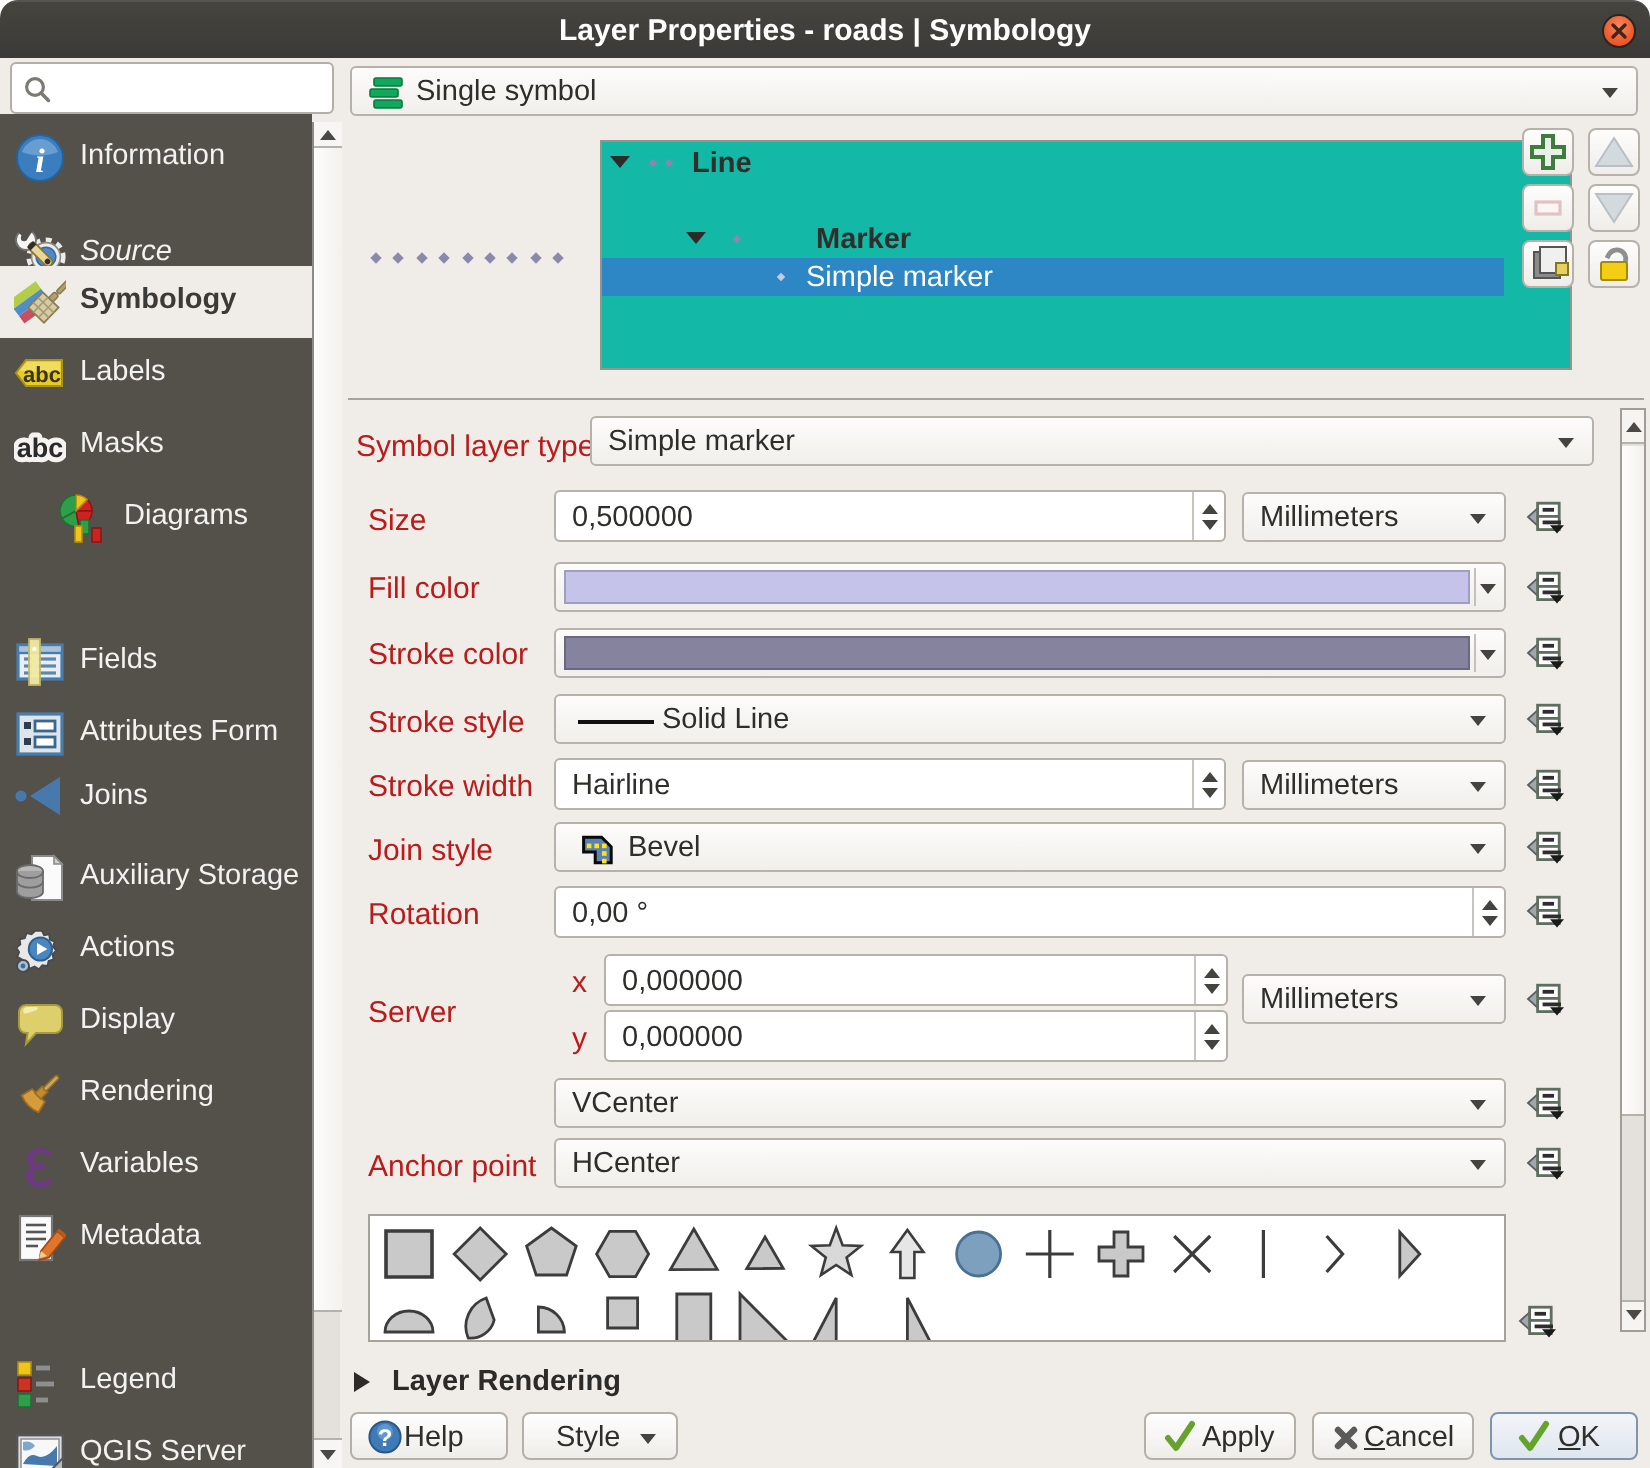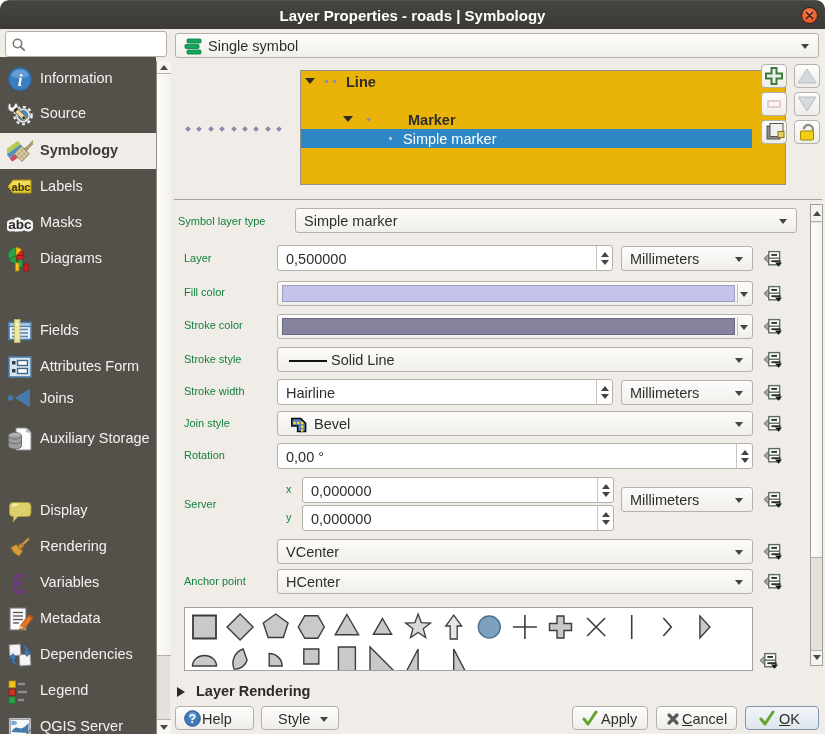--- a/index.html
+++ b/index.html
@@ -23,22 +23,22 @@
   .arr-up { width:0; height:0; border-left:4px solid transparent; border-right:4px solid transparent; border-bottom:5px solid #4a4944; position:absolute; left:3px; top:4px; }
   .arr-dn { width:0; height:0; border-left:4px solid transparent; border-right:4px solid transparent; border-top:5px solid #4a4944; position:absolute; left:3px; top:5px; }
   .combo { position:absolute; background:linear-gradient(#fdfcfb,#f1efeb); border:1px solid #b6b2aa; border-radius:3px; font-size:14.5px; color:#2f2e2b; }
   .ctext { position:absolute; left:8px; top:4px; white-space:nowrap; }
   .carr { position:absolute; right:9px; top:10px; width:0; height:0; border-left:4.5px solid transparent; border-right:4.5px solid transparent; border-top:5px solid #44433f; }
   .spin { position:absolute; background:#fff; border:1px solid #b6b2aa; border-radius:3px; font-size:14.5px; color:#2f2e2b; }
   .stext { position:absolute; left:8px; top:4.5px; }
   .spinbtn { position:absolute; right:0; top:0; bottom:0; width:16px; border-left:1px solid #c8c5bf; }
   .spinbtn .su { position:absolute; left:4px; top:5.5px; width:0; height:0; border-left:4px solid transparent; border-right:4px solid transparent; border-bottom:5px solid #44433f; }
   .spinbtn .sd { position:absolute; left:4px; bottom:5.5px; width:0; height:0; border-left:4px solid transparent; border-right:4px solid transparent; border-top:5px solid #44433f; }
-  .flabel { position:absolute; font-size:11px; color:#15803d; white-space:nowrap;text-align:center; }
-  #tree { left:300px; top:70px; width:486px; height:115px; background:#eab308; border:1px solid #96938c; }
+  .flabel { position:absolute; font-size:15px; color:#b91c1c; white-space:nowrap;text-align:center; }
+  #tree { left:300px; top:70px; width:486px; height:115px; background:#14b8a6; border:1px solid #96938c; }
   .trow { position:absolute; left:0; width:451px; height:19px; font-size:14.5px; color:#2f2e2b; }
   .tarr { position:absolute; top:6px; width:0; height:0; border-left:5px solid transparent; border-right:5px solid transparent; border-top:6.5px solid #2c2b28; }
   .tdot { position:absolute; top:8px; width:3px; height:3px; background:#8b88ad; transform:rotate(45deg); }
   .sqbtn { position:absolute; width:26px; height:24px; background:linear-gradient(#fdfdfc,#efede9); border:1px solid #b6b2aa; border-radius:4px; }
   .btn { position:absolute; height:24px; background:linear-gradient(#fefefe,#efede9); border:1px solid #b4b0a8; border-radius:4px; font-size:14.5px; color:#2f2e2b; text-align:center; }
   #formscroll { left:810px; top:204px; width:13px; height:462px; background:#e4e1dc; border:1px solid #a19d96; }
   #shapes { left:184px; top:607px; width:569px; height:64px; background:#fff; border:1px solid #a5a29b; overflow:hidden; }
   .ddov { position:absolute; width:20px; height:18px; }
 </style>
 </head>
@@ -60,21 +60,21 @@
     </div>
   <div id="sidebar" class="abs">
       <div class="sbitem" style="top:4px;">
         <div class="ic" id="ico0"><svg width="26" height="26" viewBox="0 0 26 26">
             <circle cx="13" cy="13" r="11.5" fill="#3a7ebf" stroke="#26639c" stroke-width="1"></circle>
             <path d="M4 10 a9.5 9.5 0 0 1 18 0 a16 10 0 0 1 -18 0" fill="#85b3dc" opacity="0.6"></path>
             <text x="13" y="20" font-size="17" font-weight="bold" font-style="italic" fill="#fff" text-anchor="middle" font-family="Liberation Serif">i</text>
           </svg></div>
         <div class="tx">Information</div>
       </div>
-      <div class="sbitem" style="top:39px;">
+      <div class="sbitem" style="top:52px;font-style:italic;">
         <div class="ic" id="ico1"><svg width="26" height="26" viewBox="0 0 26 26">
             <circle cx="16" cy="14.5" r="8.4" fill="none" stroke="#ececea" stroke-width="2.8" stroke-dasharray="2.9 2.7"></circle>
             <circle cx="16" cy="14.5" r="7.2" fill="#ececea" stroke="#8a8a86" stroke-width="0.8"></circle>
             <circle cx="16" cy="14.5" r="4.9" fill="#4f87c7" stroke="#38699f" stroke-width="0.8"></circle>
             <circle cx="6" cy="6" r="5" fill="#f6f6f6" stroke="#73736f" stroke-width="0.9"></circle>
             <path d="M6.2 6.2 L-1 -1 L11.5 -2 Z" fill="#54514a"></path>
             <circle cx="5" cy="5" r="1.6" fill="#54514a"></circle>
             <g transform="rotate(45 9 9)">
               <rect x="7.6" y="6.9" width="14.8" height="4.2" rx="2" fill="#e9d596" stroke="#8a7633" stroke-width="0.9"></rect>
               <circle cx="20" cy="9" r="1.4" fill="#2e2e2e"></circle>
@@ -107,21 +107,21 @@
           </svg></div>
         <div class="tx">Labels</div>
       </div>
       <div class="sbitem" style="top:148px;">
         <div class="ic" id="ico4"><svg width="26" height="26" viewBox="0 0 26 26">
             <text x="13" y="18.5" font-size="13.5" font-weight="bold" fill="none" stroke="#f4f3f1" stroke-width="5" stroke-linejoin="round" text-anchor="middle" font-family="Liberation Sans">abc</text>
             <text x="13" y="18.5" font-size="13.5" font-weight="bold" fill="#2a2a2a" text-anchor="middle" font-family="Liberation Sans">abc</text>
           </svg></div>
         <div class="tx">Masks</div>
       </div>
-      <div class="sbitem" style="top:184px;">
+      <div class="sbitem" style="top:184px;margin-left:22px;">
         <div class="ic" id="ico5"><svg width="26" height="26" viewBox="0 0 26 26">
             <path d="M9 9.5 L9 1.5 a8 8 0 0 0 -7 11.8 Z" fill="#2e9e49" stroke="#1d7030" stroke-width="0.8"></path>
             <path d="M9 9.5 L2 13.3 a8 8 0 0 0 8.5 3.9 Z" fill="#2e9e49" stroke="#1d7030" stroke-width="0.8"></path>
             <path d="M9 9.5 V1.5 a8 8 0 0 1 8 8 Z" fill="#cc2222" stroke="#8c1616" stroke-width="0.8"></path>
             <path d="M9 9.5 h8 a8 8 0 0 1 -6.5 7.7 Z" fill="#cc2222" stroke="#8c1616" stroke-width="0.8"></path>
             <path d="M9 1.5 a8 8 0 0 1 5.6 2.3 L9 9.5 Z" fill="#f0c419" stroke="#b08d0e" stroke-width="0.8"></path>
             <rect x="11" y="14" width="4.5" height="7" fill="#2e9e49" stroke="#1d7030" stroke-width="0.8"></rect>
             <rect x="8.5" y="17" width="3.5" height="8" fill="#f0c419" stroke="#b08d0e" stroke-width="0.8"></rect>
             <rect x="17" y="18" width="4.5" height="7" fill="#cc2222" stroke="#8c1616" stroke-width="0.8"></rect>
           </svg></div>
@@ -164,20 +164,32 @@
       <div class="sbitem" style="top:364px;">
         <div class="ic" id="ico10"><svg width="26" height="26" viewBox="0 0 26 26">
             <path d="M9 2 h11 l4 4 v18 h-15 Z" fill="#fbfbfb" stroke="#8a8a8a" stroke-width="1"></path>
             <path d="M20 2 l4 4 h-4 Z" fill="#cfcfcf" stroke="#8a8a8a" stroke-width="0.8"></path>
             <ellipse cx="8" cy="9.5" rx="6.5" ry="3" fill="#b8b8b8" stroke="#6a6a6a" stroke-width="0.9"></ellipse>
             <path d="M1.5 9.5 v10.5 a6.5 3 0 0 0 13 0 V9.5" fill="#9e9e9e" stroke="#6a6a6a" stroke-width="0.9"></path>
             <path d="M1.5 14.8 a6.5 3 0 0 0 13 0 M1.5 10 a6.5 3 0 0 0 13 0" fill="none" stroke="#6a6a6a" stroke-width="0.9"></path>
           </svg></div>
         <div class="tx">Auxiliary Storage</div>
       </div>
+      <div class="sbitem" style="top:400px;">
+        <div class="ic" id="ico11"><svg width="26" height="26" viewBox="0 0 26 26">
+            <g fill="#e8e8e8" stroke="#4a4a4a" stroke-width="1.1">
+              <path d="M14 2 l1.3 2.6 2.9 -0.5 0.4 2.9 2.7 1.2 -0.9 2.8 1.8 2.3 -2.1 2.1 0.6 2.9 -2.8 0.9 -0.7 2.9 -2.9 -0.4 -1.9 2.3 -2.5 -1.6 -2.7 1.2 -1.5 -2.5 -2.9 0.1 -0.2 -2.9 -2.6 -1.4 1.1 -2.7 -1.6 -2.5 2.3 -1.9 -0.4 -2.9 2.9 -0.7 1 -2.8 2.9 0.6 2.1 -2.1 Z" transform="scale(0.88) translate(1.8,1.8)"></path>
+            </g>
+            <circle cx="13.2" cy="12.5" r="5.8" fill="#4a86c0" stroke="#2f5f8f" stroke-width="1"></circle>
+            <path d="M11.5 9.5 l5.2 3 -5.2 3 Z" fill="#fff"></path>
+            <circle cx="4.5" cy="21" r="3" fill="#a8c0d8" stroke="#4a4a4a" stroke-width="1"></circle>
+            <circle cx="4.5" cy="21" r="1.2" fill="#3c6e9e"></circle>
+          </svg></div>
+        <div class="tx">Actions</div>
+      </div>
       <div class="sbitem" style="top:436px;">
         <div class="ic" id="ico12"><svg width="26" height="26" viewBox="0 0 26 26">
             <path d="M5.5 4.5 h15 a3.5 3.5 0 0 1 3.5 3.5 v7 a3.5 3.5 0 0 1 -3.5 3.5 h-9.5 l-5 5.5 0.8 -5.5 h-0.8 a3.5 3.5 0 0 1 -3.5 -3.5 v-7 a3.5 3.5 0 0 1 3.5 -3.5 Z" fill="#ddcf6c" stroke="#a89a3a" stroke-width="1"></path>
             <path d="M4.5 7.5 a2.5 2.5 0 0 1 2.5 -2 h4 q1.5 0 0.5 1.5 l-4.5 1.5 q-2.5 0.8 -2.5 -1 Z" fill="#f4eeb8" opacity="0.9"></path>
           </svg></div>
         <div class="tx">Display</div>
       </div>
       <div class="sbitem" style="top:472px;">
         <div class="ic" id="ico13"><svg width="26" height="26" viewBox="0 0 26 26">
             <g transform="rotate(45 13 13)">
@@ -201,29 +213,20 @@
               <line x1="6" y1="6.5" x2="16" y2="6.5"></line>
               <line x1="6" y1="10" x2="16" y2="10"></line>
               <line x1="6" y1="13.5" x2="16" y2="13.5"></line>
               <line x1="6" y1="17" x2="12" y2="17"></line>
             </g>
             <path d="M13.5 19.5 L21.5 9.5 l4 3.2 -8 10 -4.8 1.3 Z" fill="#e0762c" stroke="#9e4c14" stroke-width="0.9"></path>
             <path d="M13.5 19.5 l3 2.5 -4 1.2 Z" fill="#f4c89a"></path>
             <path d="M21.5 9.5 l4 3.2 1 -1.2 -4 -3.3 Z" fill="#b85a1a"></path>
           </svg></div>
         <div class="tx">Metadata</div>
-      </div>
-      <div class="sbitem" style="top:580px;">
-        <div class="ic" id="ico16"><svg width="26" height="26" viewBox="0 0 26 26">
-            <rect x="2.5" y="2.5" width="11" height="11" fill="#f4f4f4" stroke="#999" stroke-width="0.9" transform="rotate(-4 8 8)"></rect>
-            <rect x="12.5" y="12.5" width="11" height="11" fill="#f4f4f4" stroke="#999" stroke-width="0.9" transform="rotate(-4 18 18)"></rect>
-            <path d="M15 3 q6 0.5 6.5 6.5 l3 -0.5 -4.5 5.5 -4 -5.5 3 0 q-1 -4 -4 -6 Z" fill="#4779ad" stroke="#2f5f8f" stroke-width="0.7"></path>
-            <path d="M11 23 q-6 -0.5 -6.5 -6.5 l-3 0.5 4.5 -5.5 4 5.5 -3 0 q1 4 4 6 Z" fill="#4779ad" stroke="#2f5f8f" stroke-width="0.7"></path>
-          </svg></div>
-        <div class="tx">Dependencies</div>
       </div>
       <div class="sbitem" style="top:616px;">
         <div class="ic" id="ico17"><svg width="26" height="26" viewBox="0 0 26 26">
             <rect x="2" y="3" width="6.5" height="6.5" fill="#f0c419" stroke="#b08d0e" stroke-width="0.8"></rect>
             <rect x="2" y="11" width="6.5" height="6.5" fill="#cc3322" stroke="#8c1616" stroke-width="0.8"></rect>
             <rect x="2" y="19" width="6.5" height="6.5" fill="#2e9e49" stroke="#1d7030" stroke-width="0.8"></rect>
             <g stroke="#8f8f8f" stroke-width="2.4">
               <line x1="11" y1="6" x2="18" y2="6"></line>
               <line x1="11" y1="14" x2="20" y2="14"></line>
               <line x1="11" y1="22" x2="17" y2="22"></line>
@@ -315,21 +318,21 @@
       </svg></div>
 
   <div class="abs" style="left:174px; top:199px; width:648px; height:1px; background:#a7a39c;"></div>
 
   <div id="form">
     <div class="flabel" style="left:178px; top:215px;">Symbol layer type</div>
     <div class="combo" style="left:295px; top:208px; width:502px; height:25px;">
       <div class="ctext">Simple marker</div>
         <div class="carr"></div>
     </div>
-    <div class="flabel" style="left:184px; top:252px;">Layer</div>
+    <div class="flabel" style="left:184px; top:252px;">Size</div>
     <div class="spin" style="left:277px; top:245px; width:336px; height:26px;">
       <div class="stext">0,500000</div>
       <div class="spinbtn">
           <div class="su"></div>
           <div class="sd"></div>
         </div>
     </div>
     <div class="combo" style="left:621px; top:246px; width:132px; height:25px;">
       <div class="ctext">Millimeters</div>
         <div class="carr"></div>

